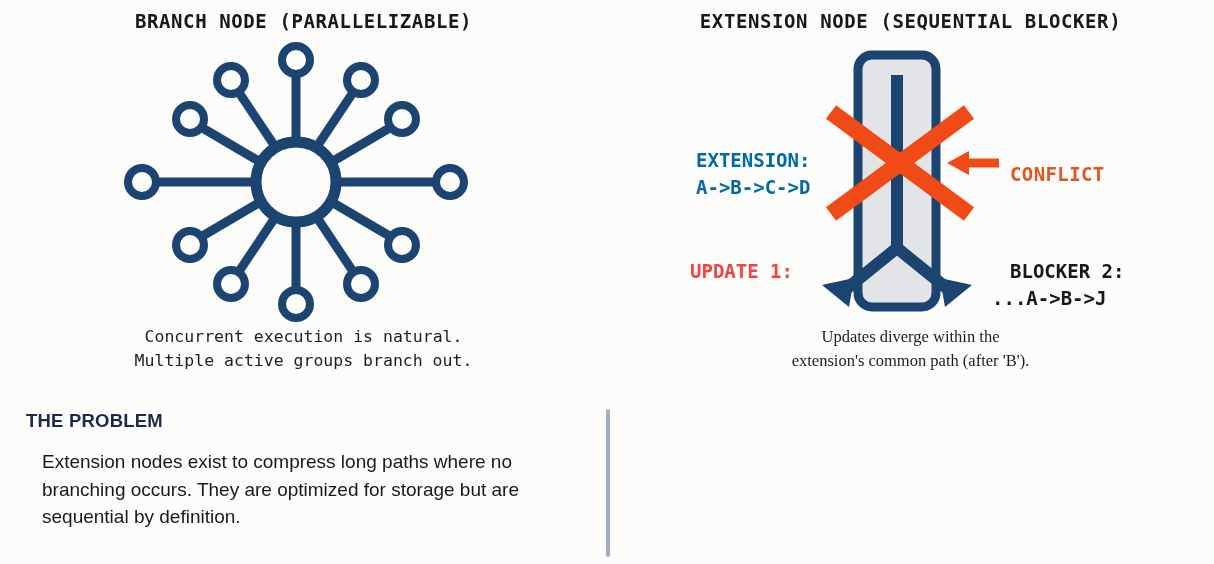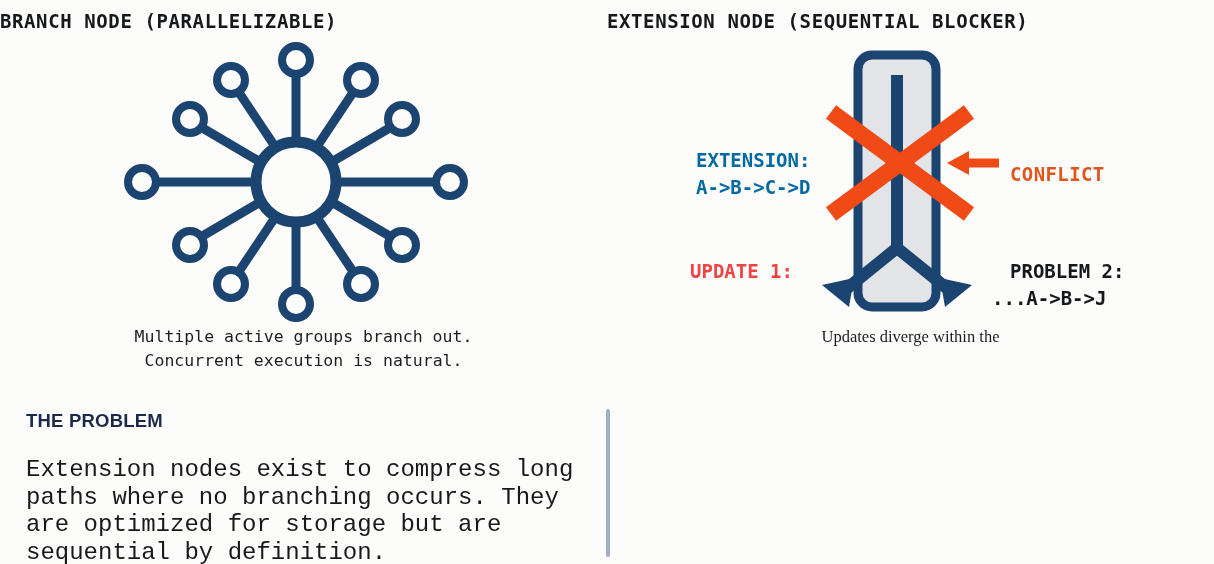--- a/index.html
+++ b/index.html
@@ -30,21 +30,21 @@
     height: 392px;
   }
   .panel.left  { left: 0; }
   .panel.right { left: 607px; }
 
   .panel-title {
     position: absolute;
     top: 10px;
     left: 0;
     width: 100%;
-    text-align: left;
+    text-align: center;
     font-family: "DejaVu Sans Mono", monospace;
     font-weight: bold;
     font-size: 19px;
     letter-spacing: 0.6px;
     color: #16181c;
     white-space: nowrap;
   }
 
   .panel-caption {
     position: absolute;
@@ -81,28 +81,28 @@
   }
   .block.problem  { left: 26px;  width: 552px; }
   .block.conflict { left: 645px; width: 558px; }
 
   .block-heading {
     font-family: "Liberation Sans", sans-serif;
     font-weight: bold;
     font-size: 18.5px;
     color: #1b2a4a;
     letter-spacing: 0.2px;
-    margin: 0 0 24px 0;
+    margin: 0 0 16px 0;
   }
   .block-body {
-    font-family: Liberation Mono, monospace;
-    font-size: 24px;
+    font-family: Liberation Sans, sans-serif;
+    font-size: 19px;
     line-height: 27.5px;
     color: #18191b;
-    margin: 0;
+    margin: 16px;
   }
 
   .divider {
     position: absolute;
     left: 606px;
     top: 9px;
     width: 4px;
     height: 148px;
     background: #9fb0c4;
     border-radius: 2px;
@@ -149,22 +149,22 @@
           <circle cx="190" cy="77" r="14"></circle>
           <circle cx="231" cy="38" r="14"></circle>
           <circle cx="361" cy="38" r="14"></circle>
         </g>
 
         <circle cx="296" cy="140" r="40" fill="#fcfcfb" stroke="#1b4470" stroke-width="11"></circle>
       </svg>
     </div>
 
     <div class="panel-caption">
+      <div>Concurrent execution is natural.</div>
       <div>Multiple active groups branch out.</div>
-      <div>Concurrent execution is natural.</div>
     </div>
   </div>
 
   <div class="panel right">
     <div class="panel-title">EXTENSION NODE (SEQUENTIAL BLOCKER)</div>
 
     <div class="figure">
       <svg width="607" height="278" viewBox="0 0 607 278">
 
         <rect x="251" y="13" width="78" height="252" rx="14" ry="14" fill="#e2e4e8" stroke="#1b4470" stroke-width="9"></rect>
@@ -194,28 +194,29 @@
     <div style="position:absolute;left:89px;top:147px;font-family:'DejaVu Sans Mono',monospace;font-size:19px;font-weight:bold;line-height:27px;color:#0369a1;">
       <div>EXTENSION:</div>
       <div>A-&gt;B-&gt;C-&gt;D</div>
     </div>
 
     <div style="position:absolute;left:65px;top:258px;font-family:'DejaVu Sans Mono',monospace;font-size:19px;font-weight:bold;line-height:27px;color:#ef4444;text-align:left;">
       <div style="padding-left:18px;">UPDATE 1:</div>
     </div>
 
     <div style="position:absolute;left:385px;top:258px;font-family:'DejaVu Sans Mono',monospace;font-size:19px;font-weight:bold;line-height:27px;color:#16181c;text-align:left;">
-      <div style="padding-left:18px;">PROBLEM 2:</div>
+      <div style="padding-left:18px;">BLOCKER 2:</div>
       <div>...A-&gt;B-&gt;J</div>
     </div>
 
     <div style="position:absolute;left:403px;top:163px;font-family:'DejaVu Sans Mono',monospace;font-size:19px;font-weight:bold;color:#e0561f;letter-spacing:0.4px;">CONFLICT</div>
 
     <div class="panel-caption">
       <div>Updates diverge within the</div>
+      <div>extension's common path (after 'B').</div>
     </div>
   </div>
 
   <div class="bottom">
     <div class="divider"></div>
 
     <div class="block problem">
       <p class="block-heading">THE PROBLEM</p>
       <p class="block-body">Extension nodes exist to compress long paths where no branching occurs. They are optimized for storage but are sequential by definition.</p>
     </div>

